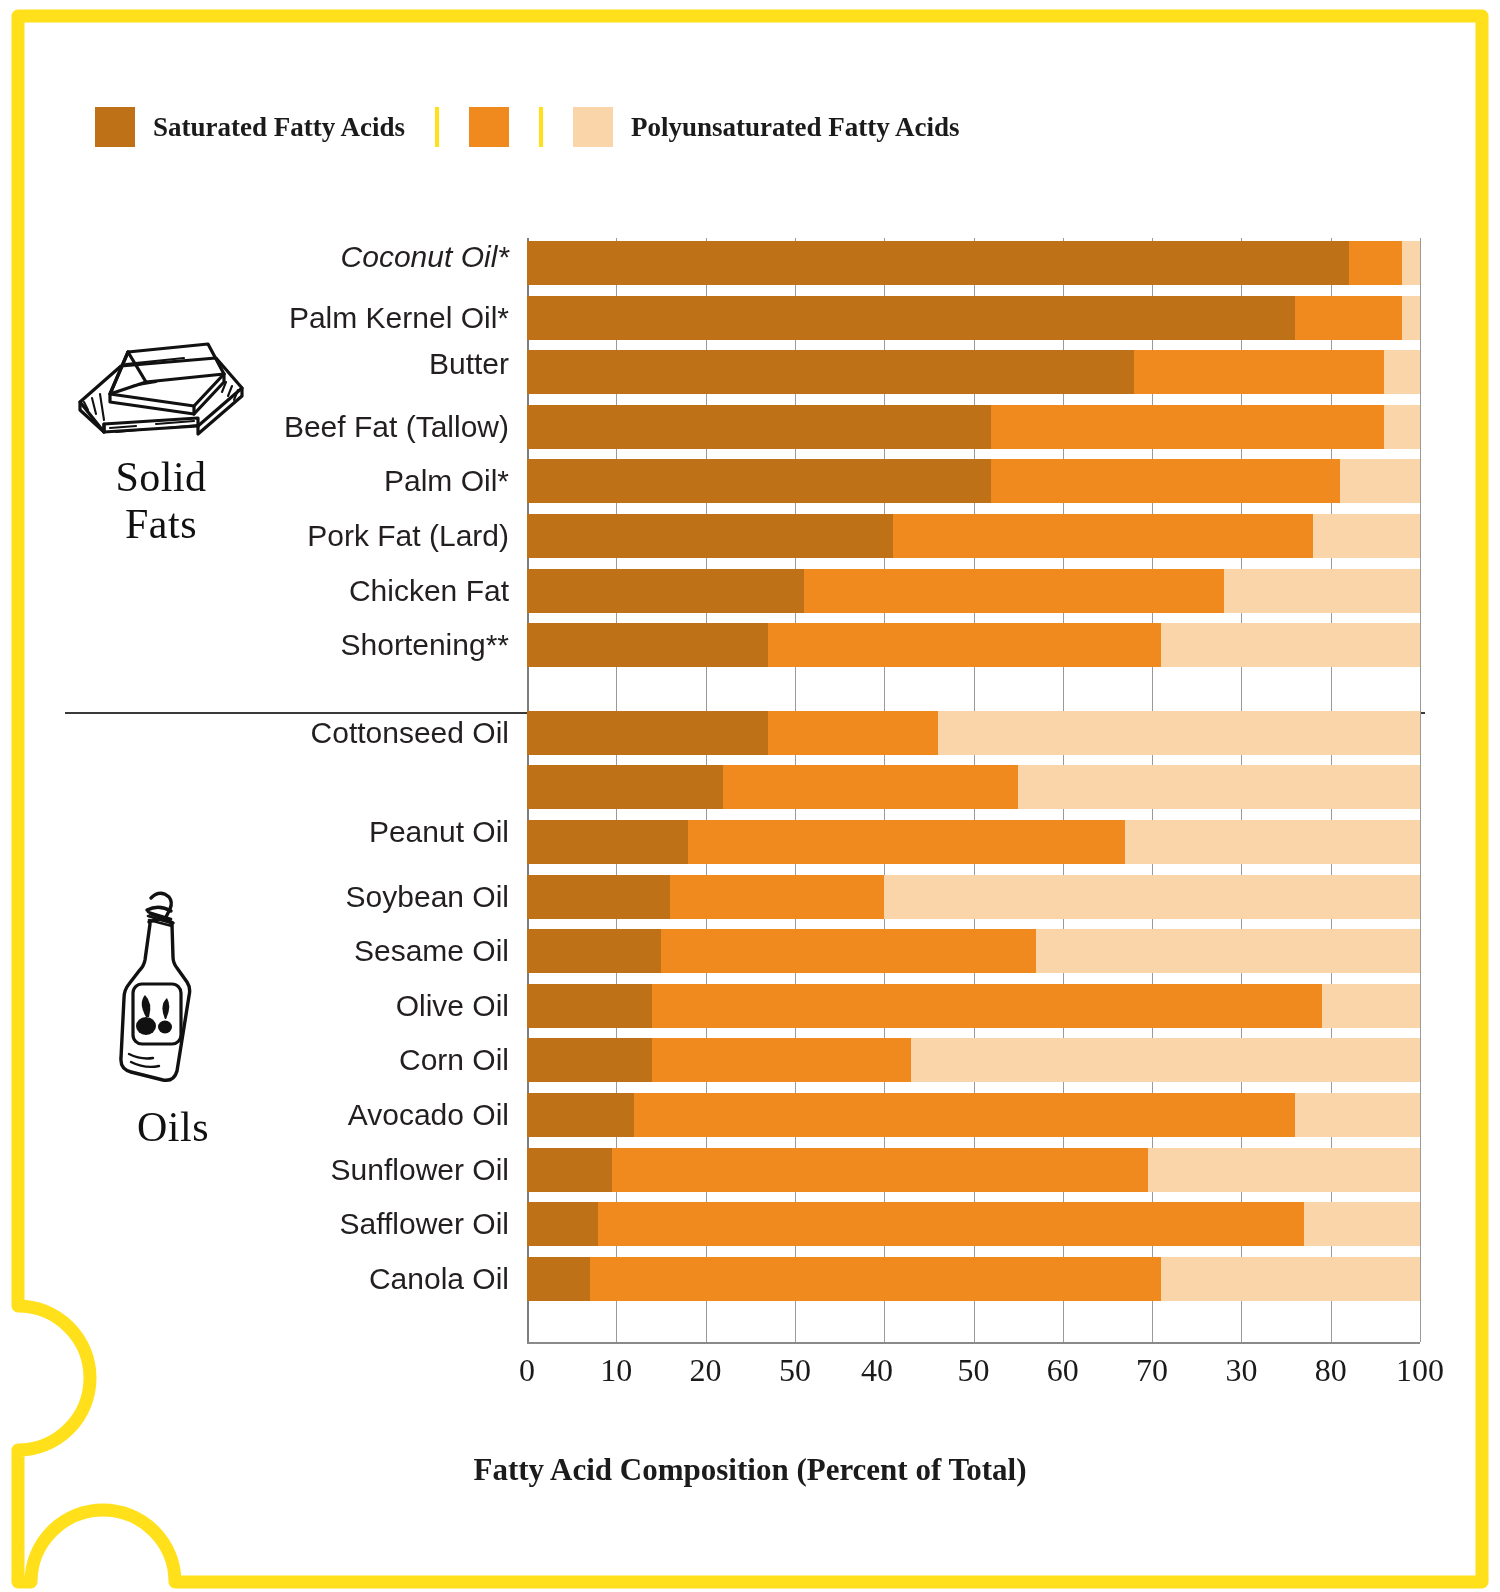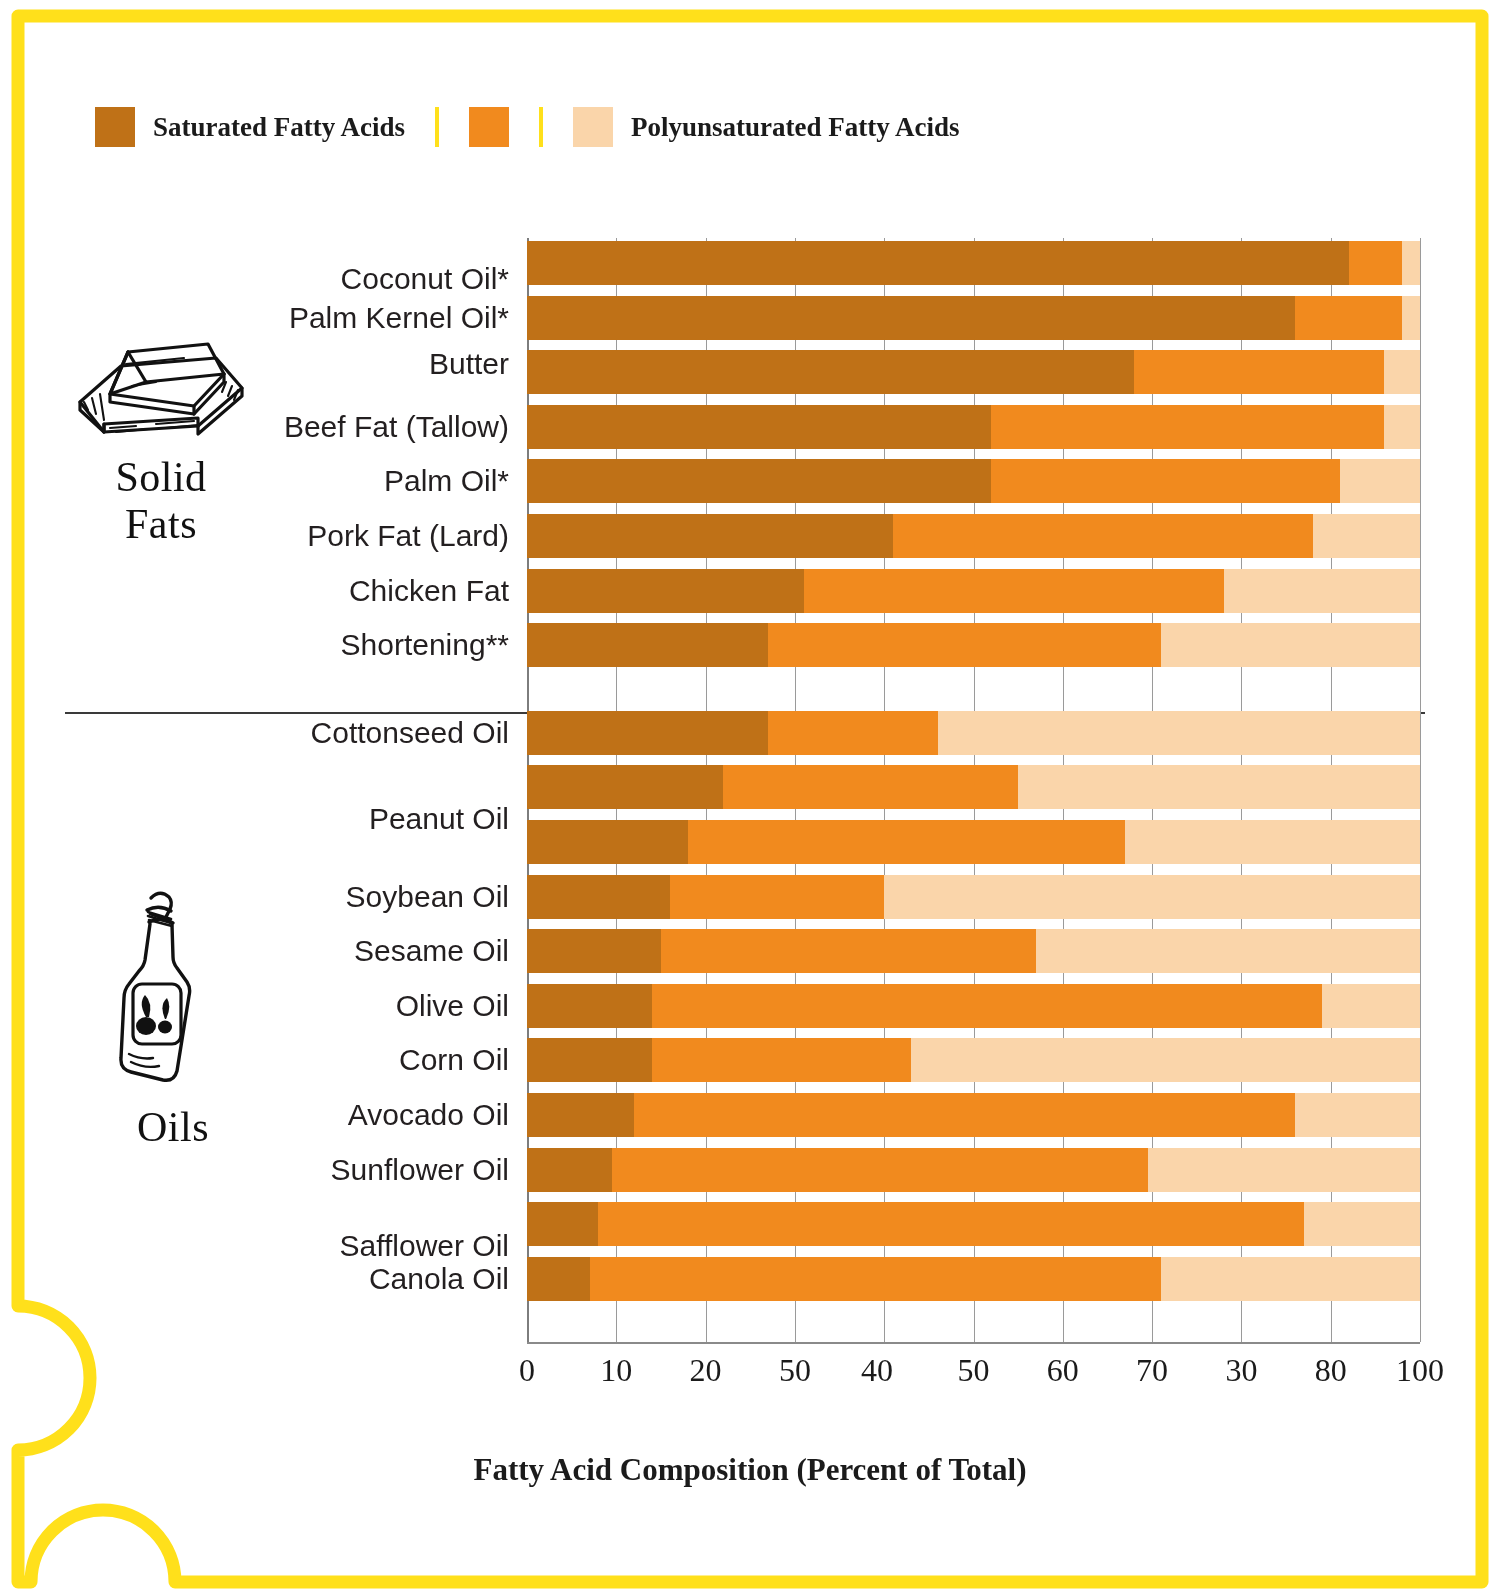--- a/index.html
+++ b/index.html
@@ -265,21 +265,21 @@
         <div class="gridline" style="left: 267.9px;"></div>
         <div class="gridline" style="left: 357.2px;"></div>
         <div class="gridline" style="left: 446.5px;"></div>
         <div class="gridline" style="left: 535.8px;"></div>
         <div class="gridline" style="left: 625.1px;"></div>
         <div class="gridline" style="left: 714.4px;"></div>
         <div class="gridline" style="left: 803.7px;"></div>
         <div class="gridline" style="left: 893px;"></div>
       </div>
     <div class="rows" id="rows">
-        <div class="row-label-wrap" style="top: 26px;">Coconut Oil*</div>
+        <div class="row-label-wrap" style="top: 4px; font-style: italic;">Coconut Oil*</div>
         <div class="bar-row" style="top: 3px; height: 44px;">
           <div class="seg seg-sat" style="width: 821.56px;"></div>
           <div class="seg seg-mono" style="width: 53.58px;"></div>
           <div class="seg seg-poly" style="width: 17.86px;"></div>
         </div>
         <div class="row-label-wrap" style="top: 64.6px;">Palm Kernel Oil*</div>
         <div class="bar-row" style="top: 57.6px; height: 44px;">
           <div class="seg seg-sat" style="width: 767.98px;"></div>
           <div class="seg seg-mono" style="width: 107.16px;"></div>
           <div class="seg seg-poly" style="width: 17.86px;"></div>
@@ -324,21 +324,21 @@
         <div class="bar-row" style="top: 472.8px; height: 44px;">
           <div class="seg seg-sat" style="width: 241.11px;"></div>
           <div class="seg seg-mono" style="width: 169.67px;"></div>
           <div class="seg seg-poly" style="width: 482.22px;"></div>
         </div>
         <div class="bar-row" style="top: 527.4px; height: 44px;">
           <div class="seg seg-sat" style="width: 196.46px;"></div>
           <div class="seg seg-mono" style="width: 294.69px;"></div>
           <div class="seg seg-poly" style="width: 401.85px;"></div>
         </div>
-        <div class="row-label-wrap" style="top: 566px;">Peanut Oil</div>
+        <div class="row-label-wrap" style="top: 579px;">Peanut Oil</div>
         <div class="bar-row" style="top: 582px; height: 44px;">
           <div class="seg seg-sat" style="width: 160.74px;"></div>
           <div class="seg seg-mono" style="width: 437.57px;"></div>
           <div class="seg seg-poly" style="width: 294.69px;"></div>
         </div>
         <div class="row-label-wrap" style="top: 643.6px;">Soybean Oil</div>
         <div class="bar-row" style="top: 636.6px; height: 44px;">
           <div class="seg seg-sat" style="width: 142.88px;"></div>
           <div class="seg seg-mono" style="width: 214.32px;"></div>
           <div class="seg seg-poly" style="width: 535.8px;"></div>
@@ -366,21 +366,21 @@
           <div class="seg seg-sat" style="width: 107.16px;"></div>
           <div class="seg seg-mono" style="width: 660.82px;"></div>
           <div class="seg seg-poly" style="width: 125.02px;"></div>
         </div>
         <div class="row-label-wrap" style="top: 916.6px;">Sunflower Oil</div>
         <div class="bar-row" style="top: 909.6px; height: 44px;">
           <div class="seg seg-sat" style="width: 84.835px;"></div>
           <div class="seg seg-mono" style="width: 535.8px;"></div>
           <div class="seg seg-poly" style="width: 272.365px;"></div>
         </div>
-        <div class="row-label-wrap" style="top: 971.2px; margin-top: 22px;">Safflower Oil</div>
+        <div class="row-label-wrap" style="top: 971.2px;">Safflower Oil</div>
         <div class="bar-row" style="top: 964.2px; height: 44px;">
           <div class="seg seg-sat" style="width: 71.44px;"></div>
           <div class="seg seg-mono" style="width: 705.47px;"></div>
           <div class="seg seg-poly" style="width: 116.09px;"></div>
         </div>
         <div class="row-label-wrap" style="top: 1025.8px;">Canola Oil</div>
         <div class="bar-row" style="top: 1018.8px; height: 44px;">
           <div class="seg seg-sat" style="width: 62.51px;"></div>
           <div class="seg seg-mono" style="width: 571.52px;"></div>
           <div class="seg seg-poly" style="width: 258.97px;"></div>

